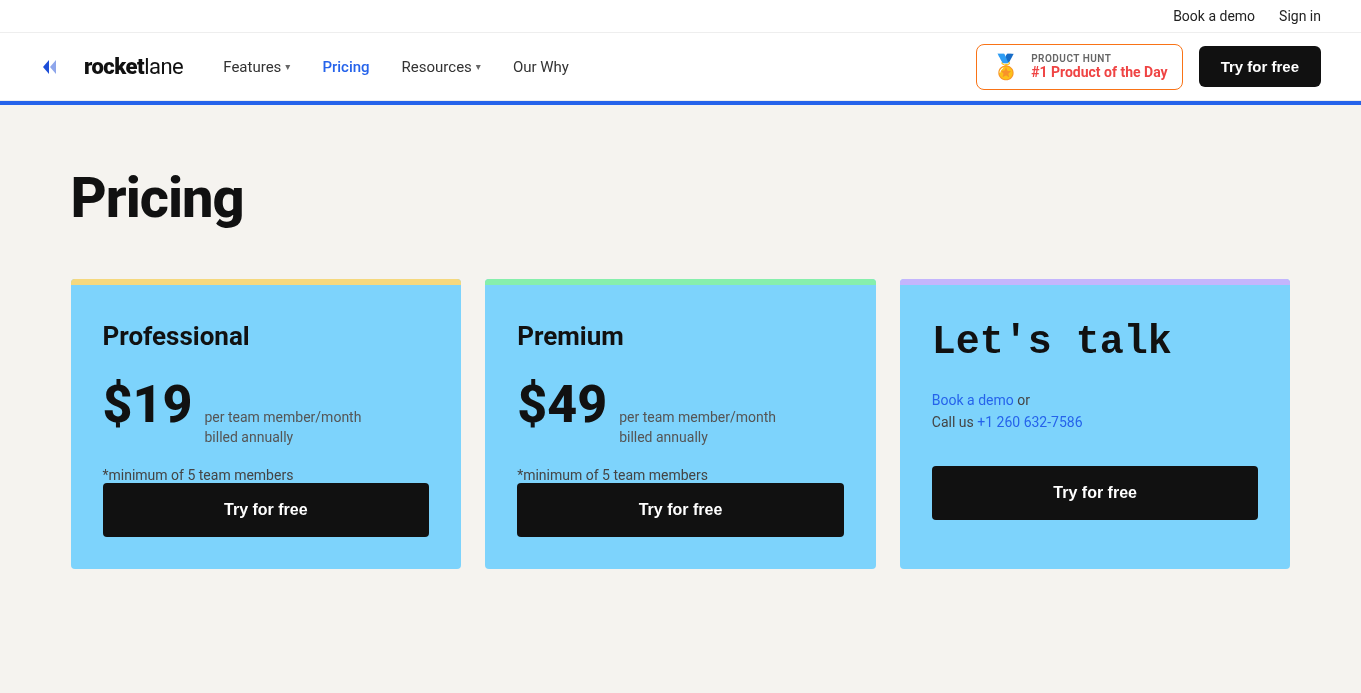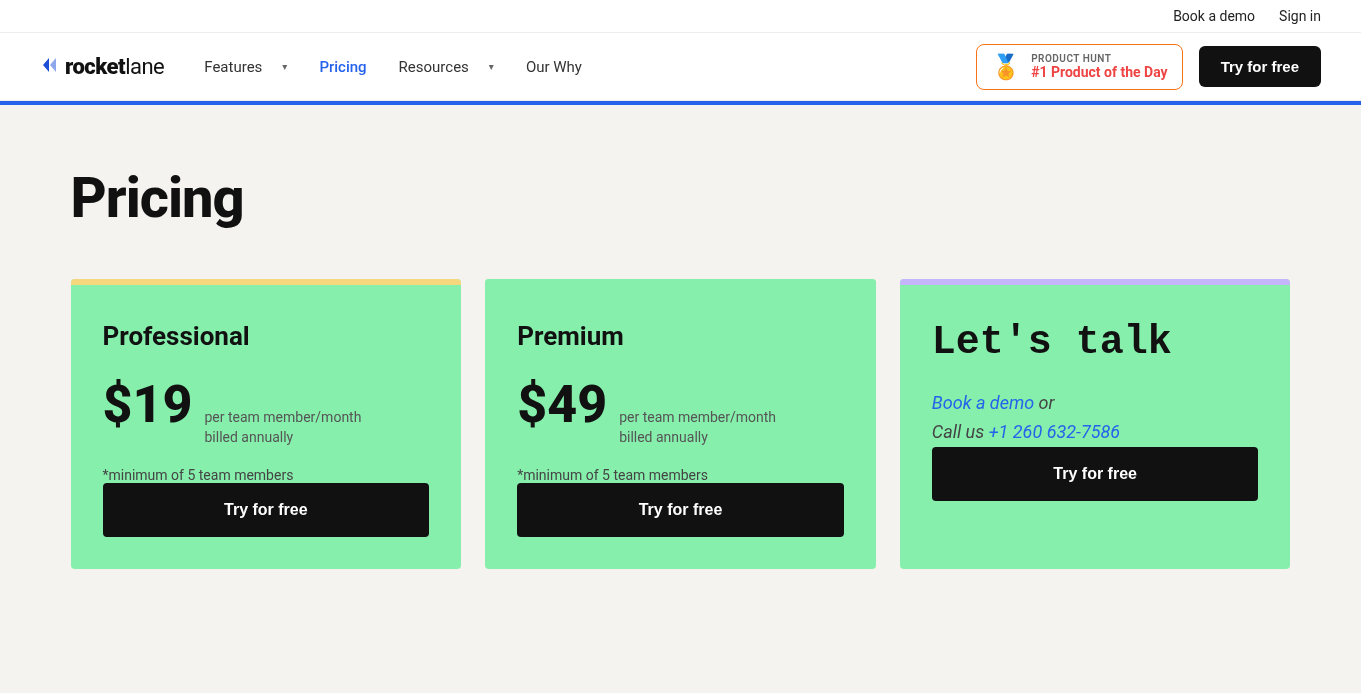--- a/index.html
+++ b/index.html
@@ -31,22 +31,22 @@
       justify-content: space-between;
       border-bottom: 1px solid #eee;
     }
     .nav-left {
       display: flex;
       align-items: center;
       gap: 40px;
     }
     .logo {
       display: flex;
-      align-items: flex-start;
-      gap: 3px;
+      align-items: center;
+      gap: 22px;
       text-decoration: none;
     }
     .logo-icon {
       display: flex;
       gap: 3px;
     }
     .logo-text {
       font-size: 22px;
       font-weight: 700;
       color: #111;
@@ -58,21 +58,21 @@
       align-items: center;
       gap: 32px;
       list-style: none;
     }
     .nav-links li a {
       font-size: 15px;
       color: #333;
       text-decoration: none;
       display: flex;
       align-items: center;
-      gap: 20px;
+      gap: 4px;
     }
     .nav-links li a.active {
       color: #2563eb;
       font-weight: 500;
     }
     .nav-links li a .chevron {
       font-size: 10px;
       color: #666;
     }
     .nav-right {
@@ -142,21 +142,21 @@
     }
 
     
     .pricing-grid {
       display: grid;
       grid-template-columns: repeat(3, 1fr);
       gap: 24px;
     }
 
     .pricing-card {
-      background: #86efac;
+      background: #7dd3fc;
       border-radius: 4px;
       overflow: hidden;
       position: relative;
     }
 
     .card-top-bar {
       height: 6px;
       width: 100%;
     }
     .card-top-bar.professional { background: #f5d87e; }
@@ -205,24 +205,24 @@
     .enterprise-talk {
       font-size: 40px;
       font-weight: 800;
       color: #111;
       margin-bottom: 24px;
       line-height: 1.1;
       font-family: Liberation Mono, monospace;
     }
 
     .enterprise-contact {
-      font-size: 18px;
+      font-size: 14px;
       color: #444;
+      margin-bottom: 32px;
       line-height: 1.6;
-      font-style: italic;
     }
     .enterprise-contact a {
       color: #2563eb;
       text-decoration: none;
     }
 
     .cta-btn {
       display: block;
       width: 100%;
       background: #111;

